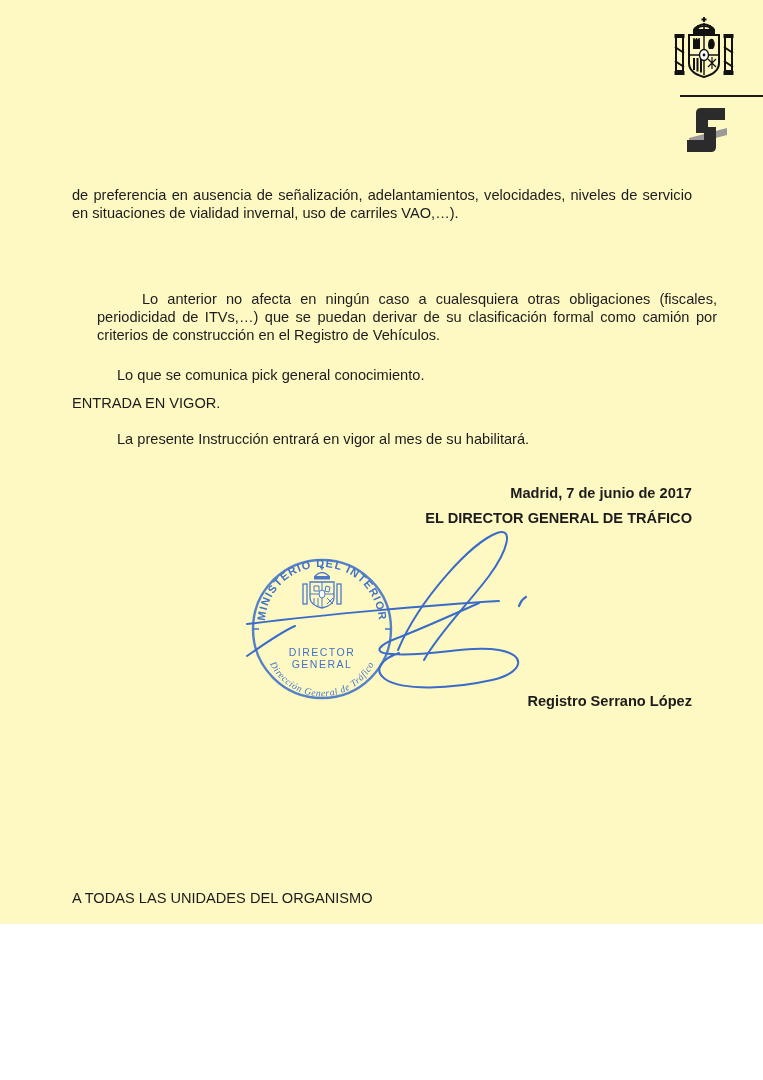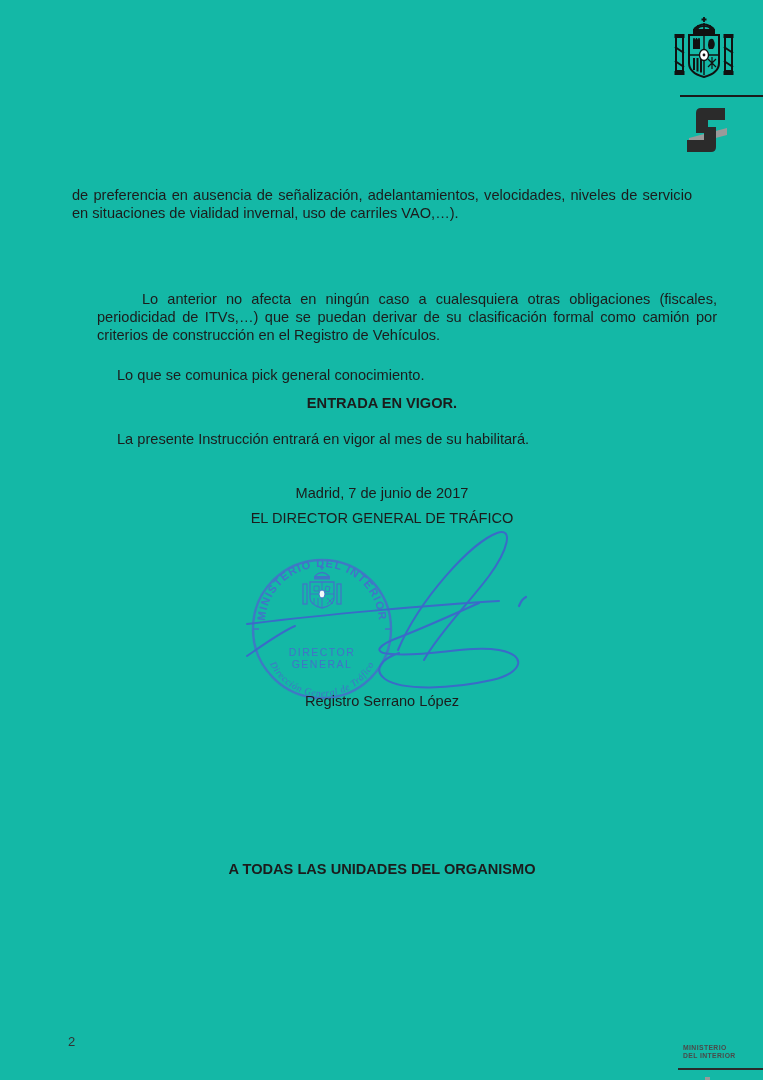--- a/index.html
+++ b/index.html
@@ -1,44 +1,44 @@
 <!DOCTYPE html>
 <html lang="es"><head>
 <meta charset="utf-8">
 <style>
   html,body{margin:0;padding:0;background:#ffffff;}
   .page{
     position:relative;
-    width:763px;height:1080px;
-    background:#14b8a6;
+    width:763px;height:924px;
+    background:#fef9c3;
     font-family:"Liberation Sans", sans-serif;
     color:#1c1c1c;
     overflow:hidden;
   }
   .textblock{
     position:absolute;
     left:72px;width:620px;
     font-size:14.6px;line-height:18px;
   }
   .just{text-align:justify;}
   .indent{text-indent:45px;}
-  .bold{font-weight:bold;text-align:center;}
-  .center{text-align:center;}
+  .bold{font-weight:normal;}
+  .center{text-align:right;font-weight:bold;}
   .italic{font-style:italic;}
   
   .p1{top:186px;}
   .p2{top:238px;}
   .p3{top:290px;margin-left:25px;}
   .p4{top:366px;}
   .h-vigor{top:394px;}
   .p5{top:430px;}
   .date-line{top:484px;}
   .director-line{top:509px;}
   .name-line{top:692px;}
-  .h-todas{top:860px;}
+  .h-todas{top:889px;}
   .page-number{position:absolute;left:68px;top:1034px;font-size:13px;color:#333;}
   
   .arms-svg{position:absolute;left:672px;top:13px;}
   .header-rule{position:absolute;left:680px;top:95px;width:83px;height:2px;background:#1a1a1a;}
   .dgt-svg{position:absolute;left:684px;top:105px;}
   
   .sig-svg{position:absolute;left:238px;top:528px;}
   
   .footer-ministry{
     position:absolute;left:683px;top:1044px;

